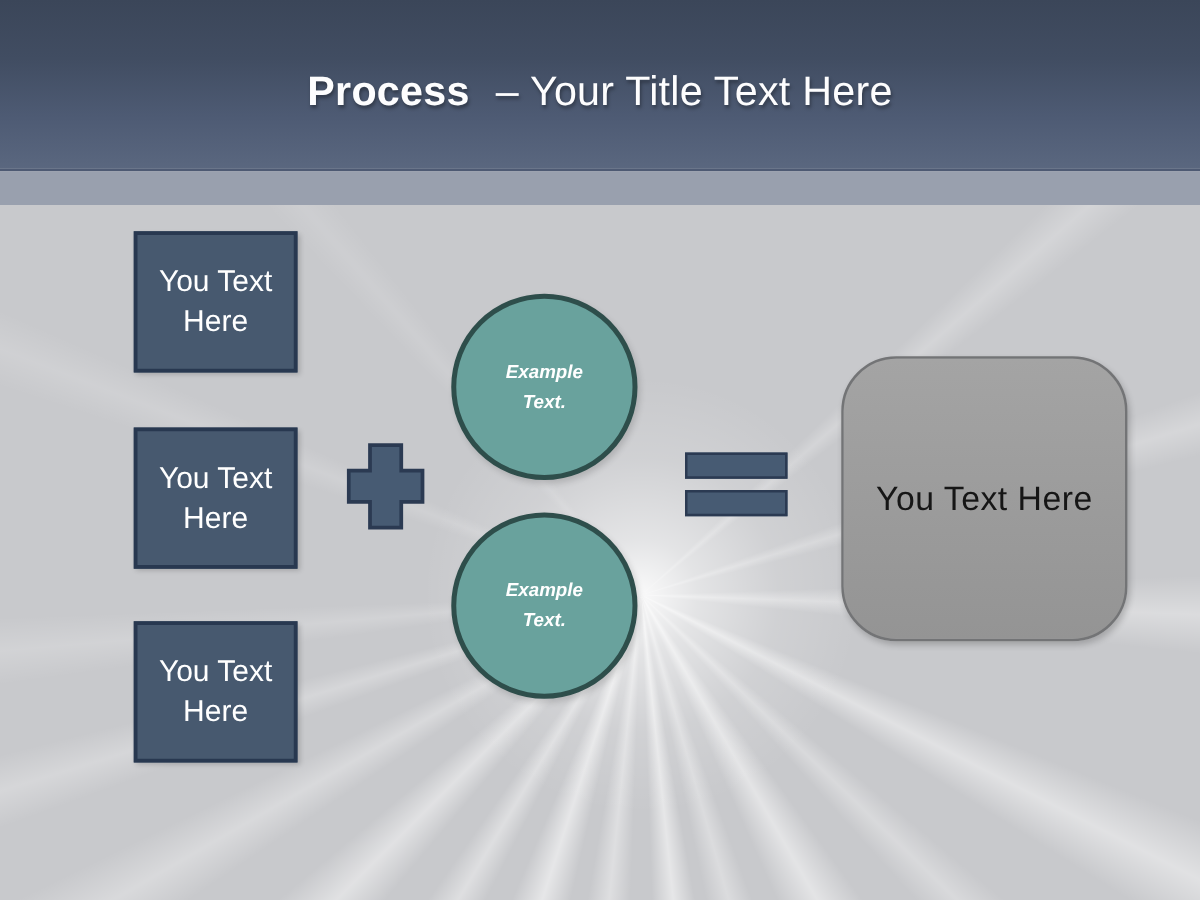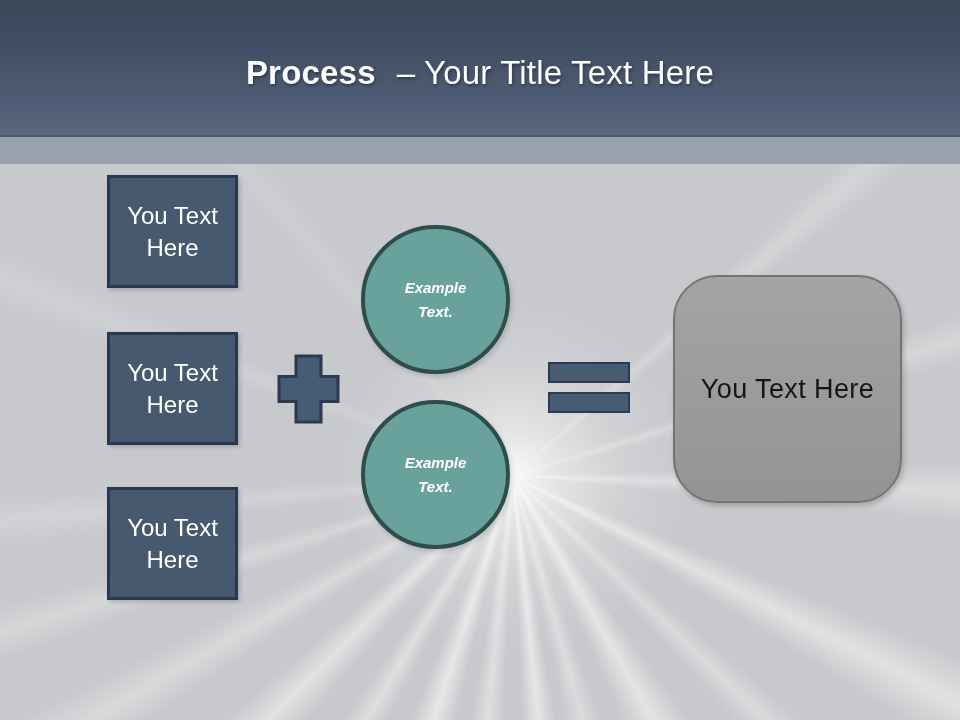--- a/index.html
+++ b/index.html
@@ -48,21 +48,21 @@
         rgba(255,255,255,0) 207deg,rgba(255,255,255,.4) 211deg,rgba(255,255,255,0) 215deg,
         rgba(255,255,255,0) 220deg,rgba(255,255,255,.45) 225deg,rgba(255,255,255,0) 230deg,
         rgba(255,255,255,0) 236deg,rgba(255,255,255,.3) 240deg,rgba(255,255,255,0) 244deg,
         rgba(255,255,255,0) 250deg,rgba(255,255,255,.25) 253deg,rgba(255,255,255,0) 256deg,
         rgba(255,255,255,0) 262deg,rgba(255,255,255,.18) 265deg,rgba(255,255,255,0) 268deg,
         rgba(255,255,255,0) 288deg,rgba(255,255,255,.14) 291deg,rgba(255,255,255,0) 294deg,
         rgba(255,255,255,0) 316deg,rgba(255,255,255,.1) 319deg,rgba(255,255,255,0) 322deg,
         rgba(255,255,255,0) 360deg);
   }
   
-  .shape{position:absolute;z-index:2;box-sizing:border-box;display:flex;align-items:center;justify-content:center;text-align:center;}
+  .shape{position:absolute;z-index:2;box-sizing:border-box;display:flex;align-items:center;justify-content:center;text-align:center;margin-top:10px;}
   .box{
     left:107px;width:131px;height:113px;
     background:#47596f;border:3px solid #283850;
     color:#fff;font-size:24px;line-height:1.32;
     box-shadow:2px 2px 4px rgba(0,0,0,.18);
     padding:0 12px;
   }
   .box1{top:175px;} .box2{top:332px;} .box3{top:487px;}
   .plus{position:absolute;z-index:2;left:277px;top:354px;}
   .circle{

